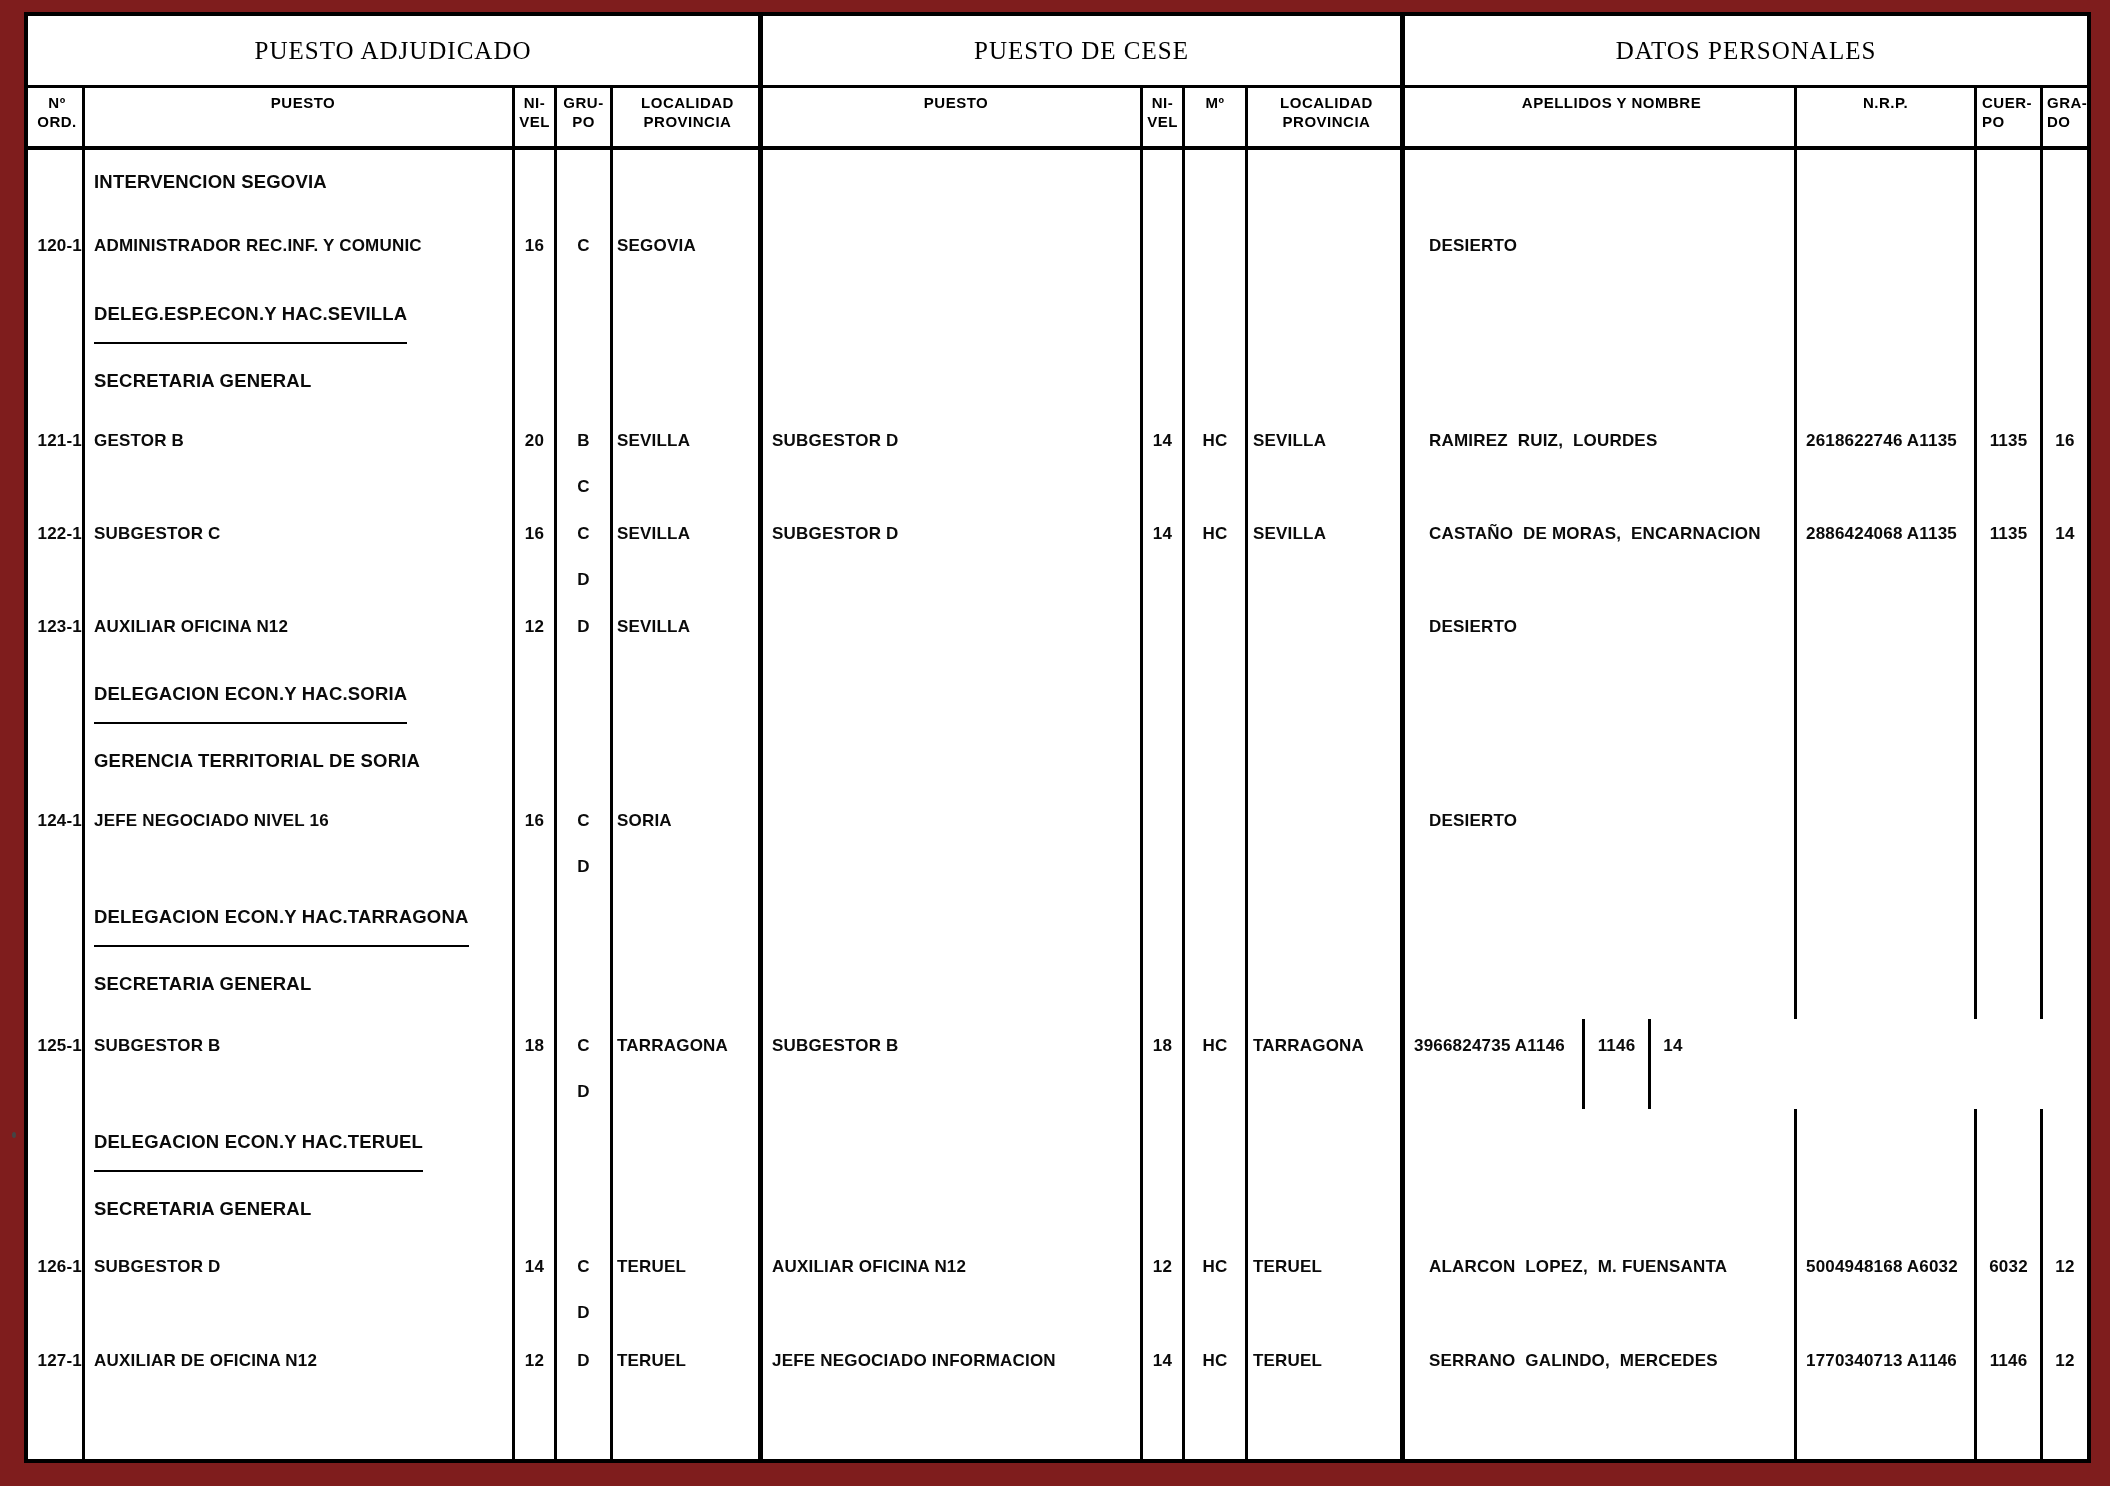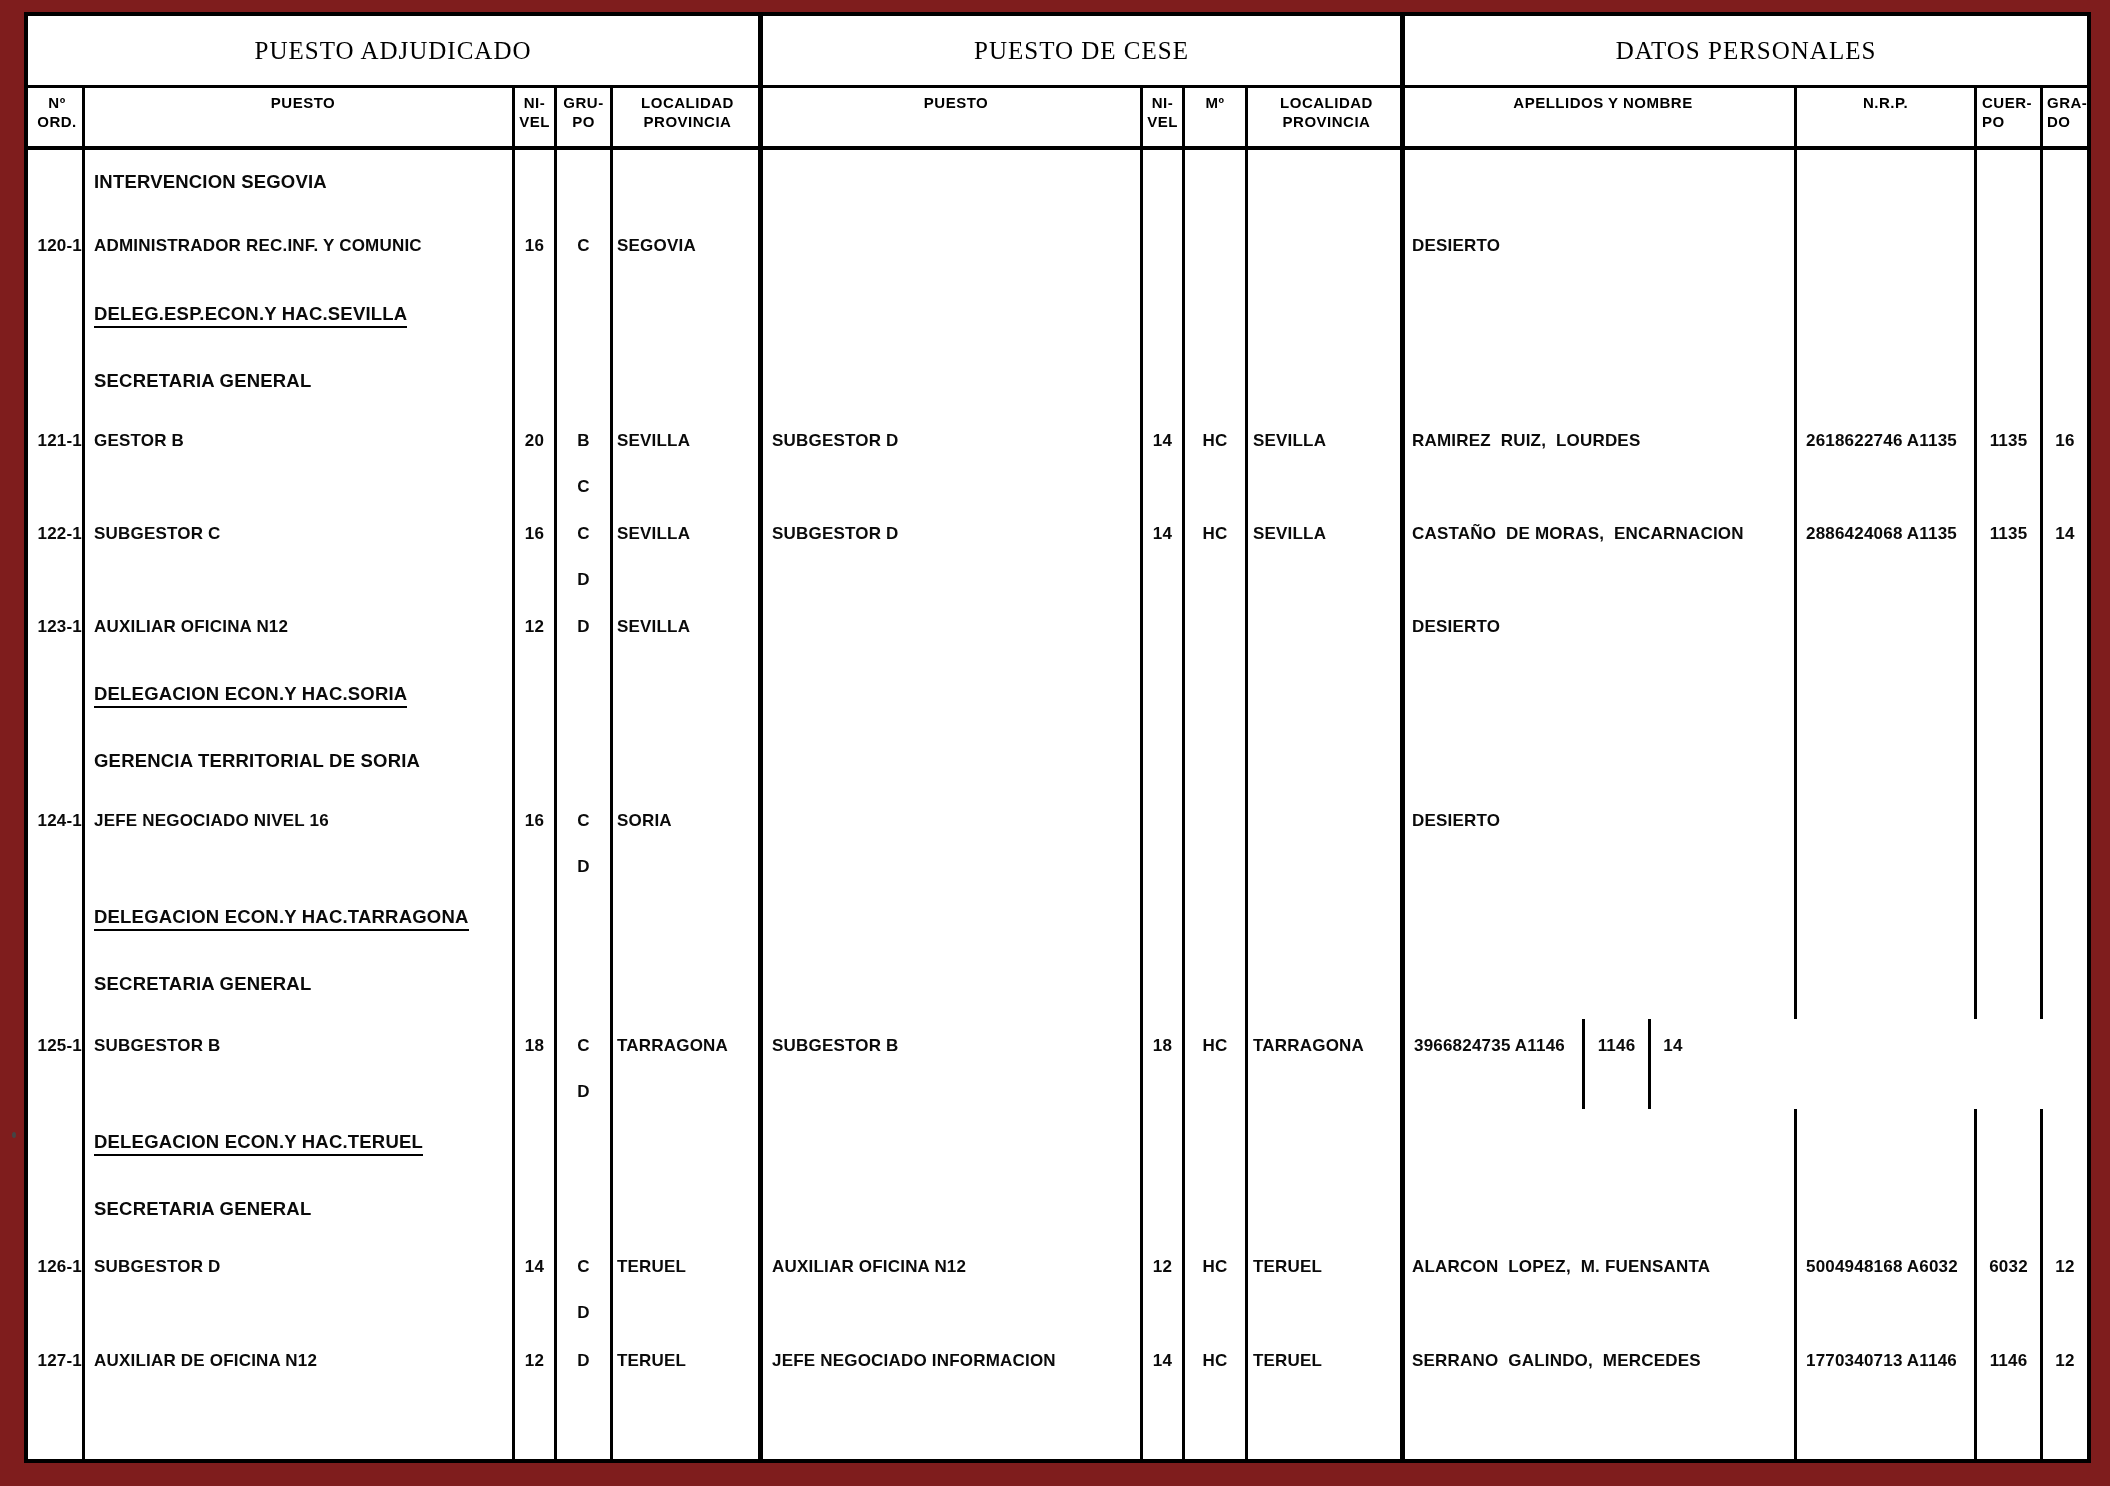--- a/index.html
+++ b/index.html
@@ -22,40 +22,40 @@
   
   .ord{width:57px;border-right:3px solid #000;padding-left:4px;text-align:right;}
   .pu {width:430px;border-right:3px solid #000;padding-left:9px;}
   .nv {width:42px;border-right:3px solid #000;text-align:center;}
   .gr {width:56px;border-right:3px solid #000;text-align:center;}
   .lo {width:150px;border-right:5px solid #000;padding-left:4px;}
   .pu2{width:380px;border-right:3px solid #000;padding-left:9px;}
   .nv2{width:42px;border-right:3px solid #000;text-align:center;}
   .mo {width:63px;border-right:3px solid #000;text-align:center;}
   .lo2{width:157px;border-right:5px solid #000;padding-left:5px;}
-  .nm {width:392px;border-right:3px solid #000;padding-left:7px;white-space:pre;}
+  .nm {width:392px;border-right:3px solid #000;padding-left:24px;white-space:pre;}
   .np {width:180px;border-right:3px solid #000;padding-left:9px;letter-spacing:0.4px;}
   .cu {width:66px;border-right:3px solid #000;text-align:center;}
   .gd {width:44px;text-align:center;}
 
   
   .heads{display:flex;height:58px;border-bottom:4px solid #000;}
   .heads .c{box-sizing:border-box;overflow:hidden;padding-top:5px;
             font-family:Liberation Sans, sans-serif;font-weight:bold;font-size:15px;
             line-height:19px;text-align:center;letter-spacing:0.5px;color:#000;}
   .heads .cu{text-align:left;padding-left:5px;}
   .heads .gd{text-align:left;padding-left:4px;}
 
   
   .tr{display:flex;}
   .tr .c{box-sizing:border-box;overflow:hidden;padding-top:var(--pt,17px);
          font-size:17px;font-weight:700;line-height:20px;letter-spacing:0.2px;}
   .g2{margin-top:26px;}
   .org{font-size:18.5px;letter-spacing:0.2px;}
-  .org.u{border-bottom:2.5px solid #000;padding-bottom:2px;}
+  .org.u{border-bottom:2.5px solid #000;padding-bottom:18px;}
 </style>
 </head>
 <body>
 
 <div class="page">
   <div class="speck"></div>
 
   <div class="table">
 
     <div class="titles">

